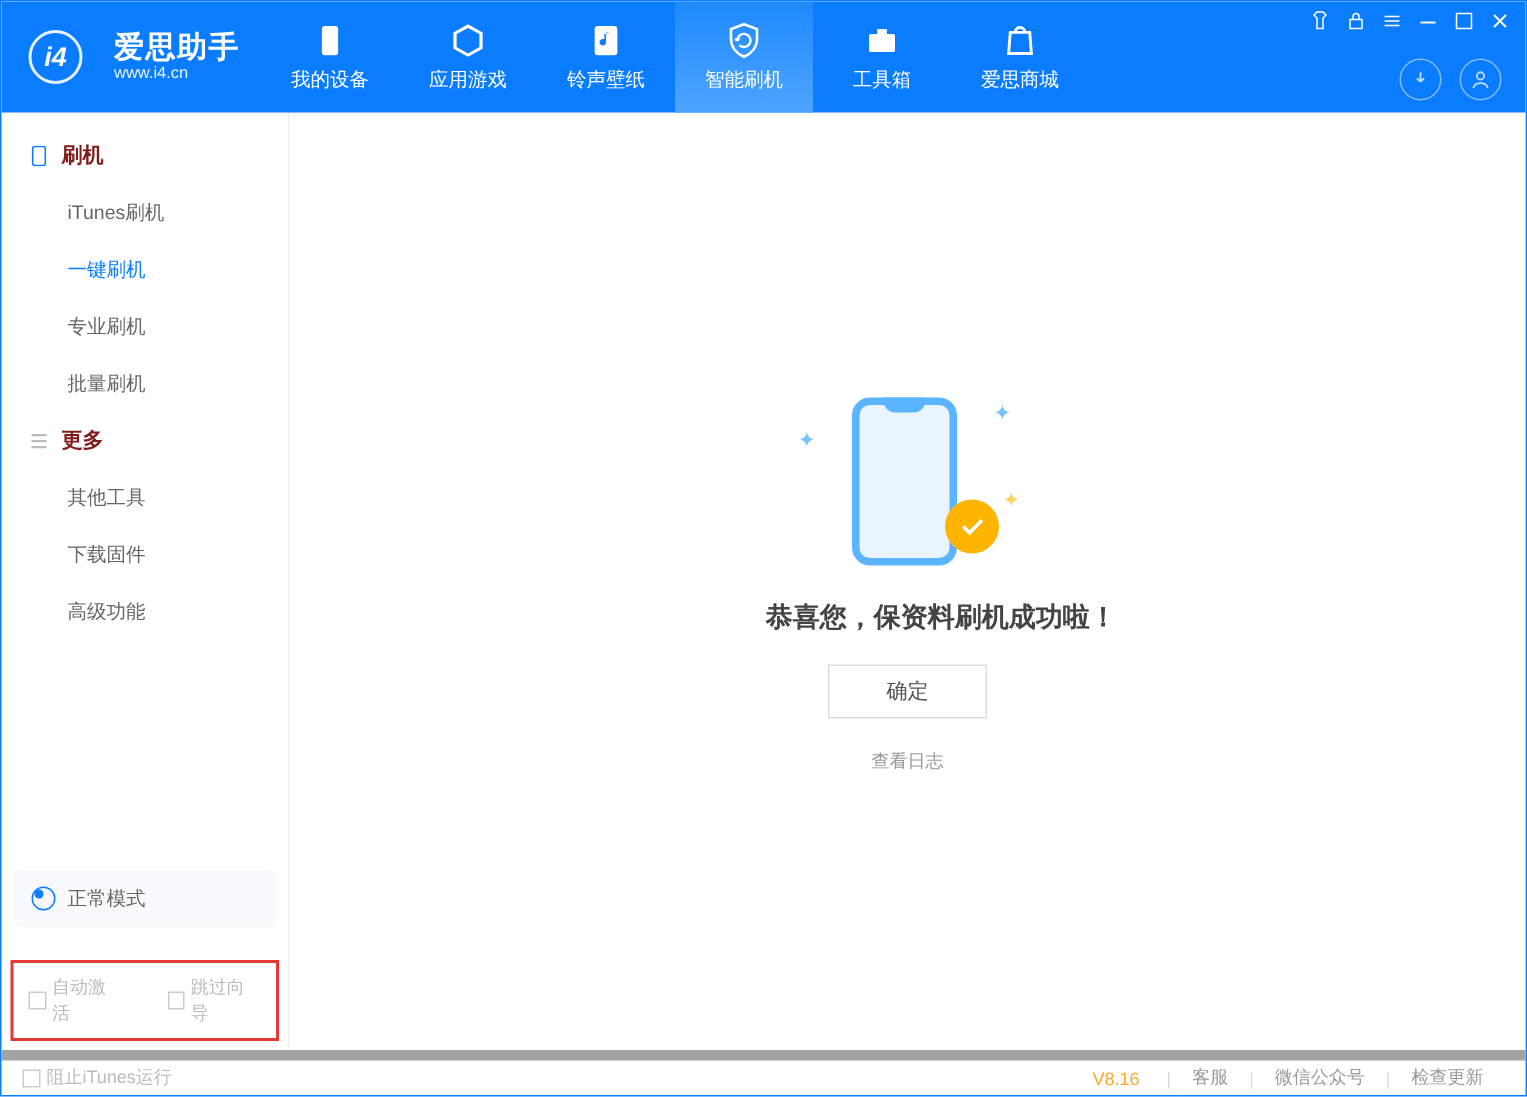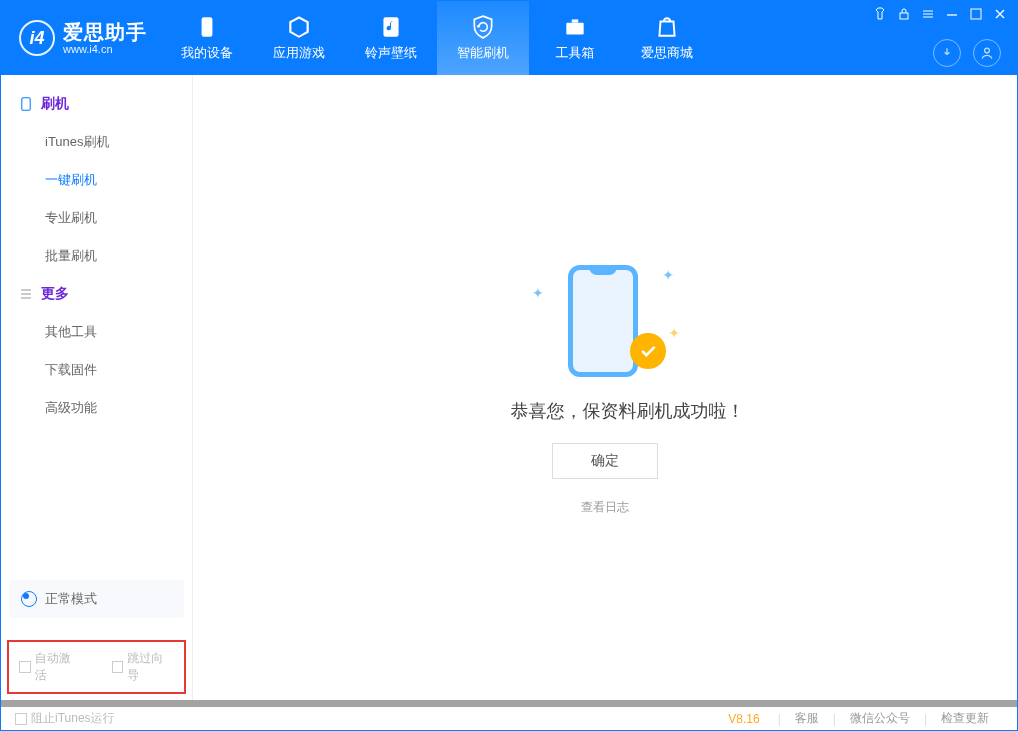--- a/index.html
+++ b/index.html
@@ -1,41 +1,41 @@
 <!DOCTYPE html>
 <html><head>
 <meta charset="utf-8">
 <style>
 * { margin: 0; padding: 0; box-sizing: border-box; font-family: "Microsoft YaHei", Arial, sans-serif; }
 body { background: #fff; width: 1018px; height: 731px; overflow: hidden; border: 1px solid #0a7cff; display: flex; flex-direction: column; }
 
 
 .header { height: 74px; background: linear-gradient(90deg, #0a7cff 0%, #0a7cff 100%); display: flex; align-items: stretch; color: #fff; position: relative; }
-.logo-box { display: flex; align-items: center; padding: 0 14px 0 18px; gap: 8px; }
+.logo-box { display: flex; align-items: center; padding: 0 14px 0 18px; gap: 21px; }
 .logo-badge { width: 36px; height: 36px; border: 2px solid rgba(255,255,255,0.9); border-radius: 50%; display: flex; align-items: center; justify-content: center; font-weight: bold; font-size: 18px; color: #fff; font-style: italic; }
 .logo-text { line-height: 1.1; }
 .logo-text .cn { font-size: 20px; font-weight: 600; letter-spacing: 1px; }
 .logo-text .url { font-size: 11px; opacity: 0.9; }
 .nav { display: flex; }
 .nav-item { width: 92px; display: flex; flex-direction: column; align-items: center; justify-content: center; gap: 4px; font-size: 13px; cursor: pointer; }
 .nav-item.active { background: linear-gradient(180deg, #1e8aff 0%, #4ea4ff 100%); }
 .nav-icon { width: 28px; height: 26px; display: flex; align-items: center; justify-content: center; }
 .nav-icon svg { width: 26px; height: 26px; fill: #fff; }
 .header-right { position: absolute; right: 10px; top: 6px; display: flex; gap: 10px; font-size: 12px; }
 .header-right .ctl { width: 14px; height: 14px; display: flex; align-items: center; justify-content: center; cursor: pointer; }
 .header-right svg { stroke: #fff; fill: none; }
 .header-right2 { position: absolute; right: 16px; bottom: 8px; display: flex; gap: 12px; }
 .header-right2 .circ { width: 28px; height: 28px; border: 1.5px solid #80bbff; border-radius: 50%; display: flex; align-items: center; justify-content: center; cursor: pointer; }
 .header-right2 svg { stroke: #bcdcff; fill: none; }
 
 
 .body { flex: 1; display: flex; min-height: 0; }
 .sidebar { width: 192px; border-right: 1px solid #eee; display: flex; flex-direction: column; }
 .side-scroll { flex: 1; overflow: auto; padding: 10px 0; }
-.side-group { font-size: 14px; color: #6d28d9; padding: 10px 18px; display: flex; align-items: center; gap: 8px; font-weight: 600; }
+.side-group { font-size: 14px; color: #7f1d1d; padding: 10px 18px; display: flex; align-items: center; gap: 8px; font-weight: 600; }
 .side-group svg { width: 14px; height: 14px; }
 .side-item { font-size: 13px; color: #666; padding: 10px 18px 10px 44px; cursor: pointer; }
 .side-item.active { color: #0a7cff; }
 .side-bottom { padding: 8px; }
 .card { background: #f7f9fc; border-radius: 4px; padding: 10px 12px; margin-bottom: 8px; font-size: 13px; color: #444; }
 .card .dev-name { color: #0a7cff; font-weight: 600; font-size: 13px; display: flex; align-items: center; gap: 6px; }
 .badge { display: inline-block; border: 1px solid #9ec8ff; color: #2a8cff; font-size: 11px; padding: 1px 8px; border-radius: 10px; margin-top: 4px; }
 .card .sub { color: #aaa; font-size: 11px; margin-top: 2px; }
 .mode-row { display: flex; align-items: center; gap: 8px; color: #666; font-size: 13px; }
 .mode-ic { width: 16px; height: 16px; border: 1.5px solid #0a7cff; border-radius: 50%; position: relative; }
@@ -49,21 +49,21 @@
 .main { flex: 1; display: flex; flex-direction: column; align-items: center; justify-content: center; gap: 20px; background: #fff; }
 .illus { width: 110px; height: 120px; position: relative; }
 .phone { position: absolute; left: 18px; top: 6px; width: 70px; height: 112px; border: 5px solid #5ab4ff; border-radius: 12px; background: #e9f4ff; }
 .phone::before { content: ""; position: absolute; top: -5px; left: 50%; transform: translateX(-50%); width: 28px; height: 10px; background: #5ab4ff; border-radius: 0 0 8px 8px; }
 .check-badge { position: absolute; right: -6px; bottom: 10px; width: 36px; height: 36px; background: #ffb400; border-radius: 50%; display: flex; align-items: center; justify-content: center; }
 .check-badge svg { stroke: #fff; stroke-width: 3; fill: none; }
 .spark { position: absolute; font-size: 14px; color: #78c2ff; }
 .spark.a { left: -18px; top: 26px; }
 .spark.b { right: -14px; top: 8px; }
 .spark.c { right: -20px; top: 66px; color: #ffd36b; }
-.success-text { font-size: 18px; color: #444; font-weight: 400; margin-left: 45px; }
+.success-text { font-size: 18px; color: #444; font-weight: 700; margin-left: 45px; }
 .ok-btn { border: 1px solid #ddd; padding: 8px 38px; font-size: 14px; color: #555; background: #fff; cursor: pointer; }
 .loglink { color: #999; font-size: 12px; cursor: pointer; }
 
 
 .footer { height: 30px; border-top: 7px solid #a3a3a3; display: flex; align-items: center; font-size: 12px; color: #aaa; padding: 0 14px; }
 .footer .chk { color: #bbb; }
 .footer-right { margin-left: auto; display: flex; align-items: center; gap: 0; color: #999; }
 .footer-right .ver { color: #ffa726; margin-right: 18px; }
 .footer-right .lnk { padding: 0 14px; cursor: pointer; }
 .footer-right .sep { color: #ddd; }

